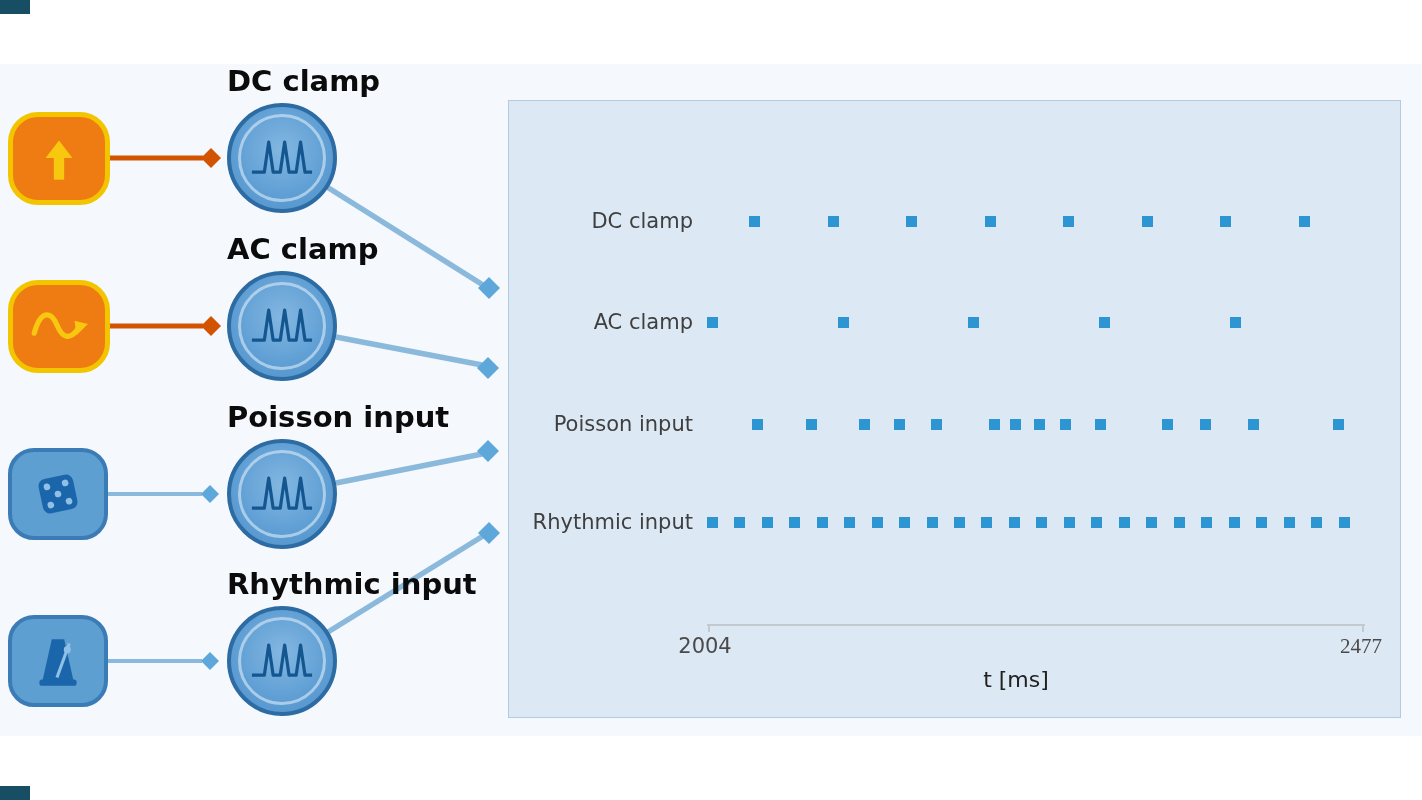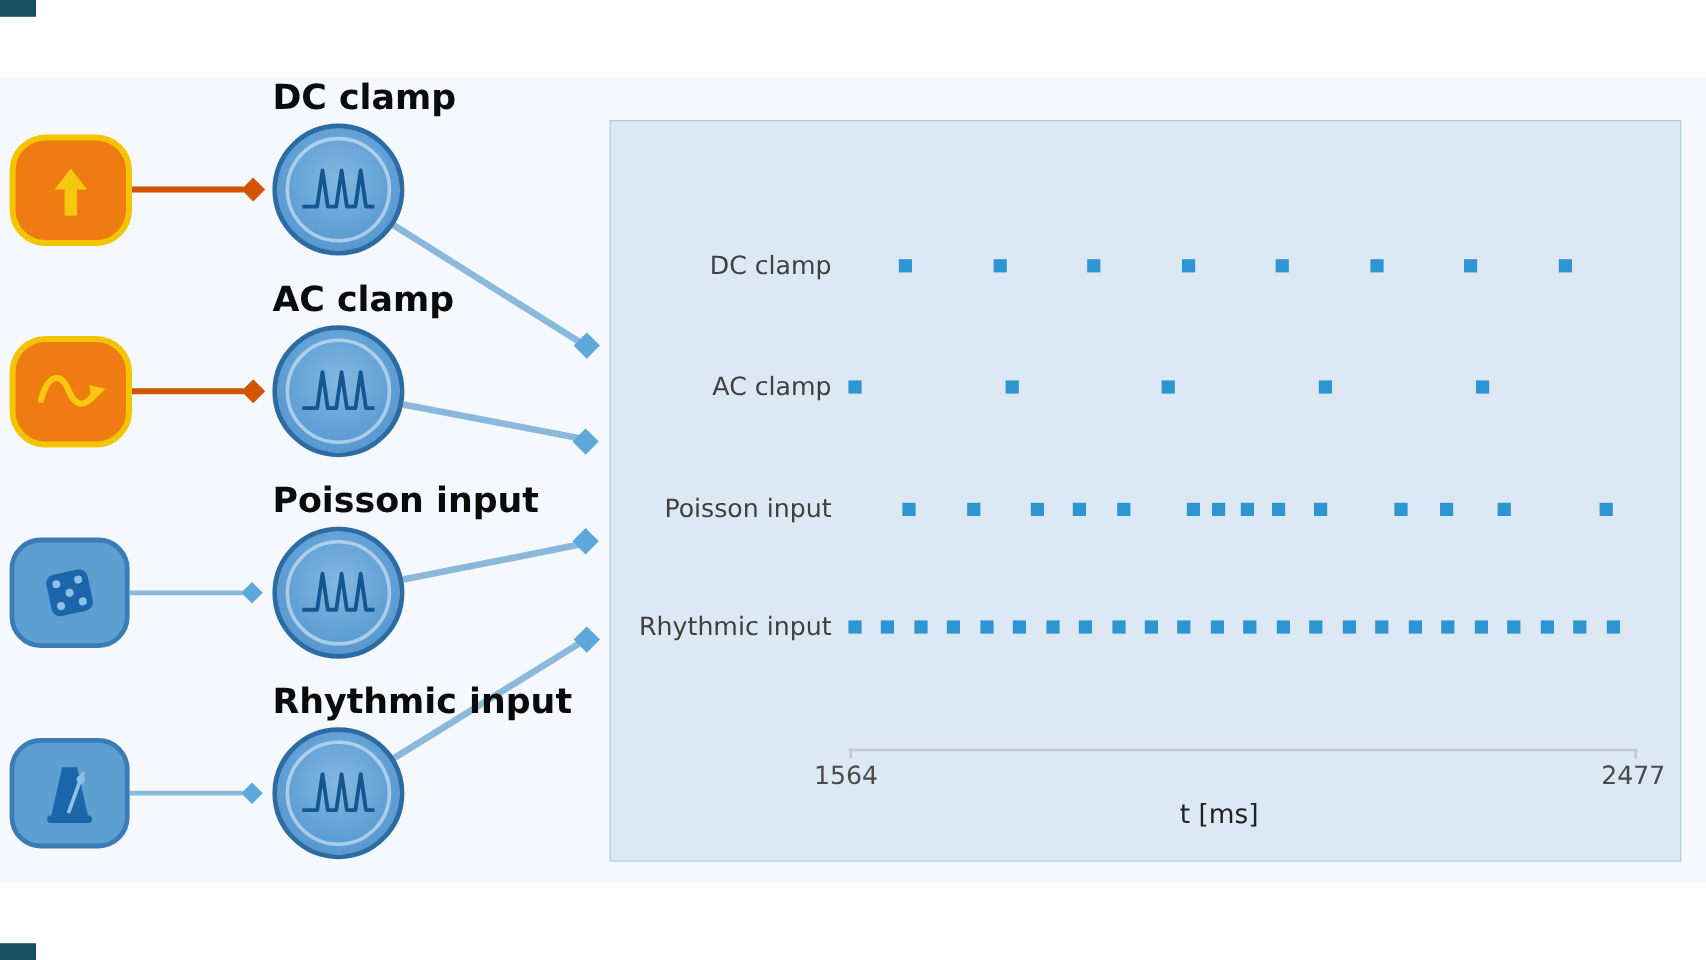--- a/index.html
+++ b/index.html
@@ -102,22 +102,22 @@
     <div class="plot-panel">
       <div class="row-label" style="top:107px;">DC clamp</div>
       <div class="row-label" style="top:208px;">AC clamp</div>
       <div class="row-label" style="top:310px;">Poisson input</div>
       <div class="row-label" style="top:408px;">Rhythmic input</div>
 
       <div class="axis-line" style="left:198px;top:523px;width:658px;"></div>
       <div class="axis-tick" style="left:199px;top:523px;"></div>
       <div class="axis-tick" style="left:853px;top:523px;"></div>
 
-      <div class="tick-label" style="left:196px;top:533px;">1564</div>
-      <div class="tick-label" style="left:852px;top:533px;">2477</div>
+      <div class="tick-label" style="left:196px;top:533px;">2004</div>
+      <div class="tick-label" style="left:852px;top:533px;font-family:Liberation Serif, serif;">2477</div>
       <div class="axis-title" style="left:507px;top:566px;">t [ms]</div>
     <div class="marker" style="left: 240.3px; top: 114.5px; background: rgb(46, 149, 211);"></div>
         <div class="marker" style="left: 318.8px; top: 114.5px; background: rgb(46, 149, 211);"></div>
         <div class="marker" style="left: 397.2px; top: 114.5px; background: rgb(46, 149, 211);"></div>
         <div class="marker" style="left: 475.7px; top: 114.5px; background: rgb(46, 149, 211);"></div>
         <div class="marker" style="left: 554.2px; top: 114.5px; background: rgb(46, 149, 211);"></div>
         <div class="marker" style="left: 632.7px; top: 114.5px; background: rgb(46, 149, 211);"></div>
         <div class="marker" style="left: 711.2px; top: 114.5px; background: rgb(46, 149, 211);"></div>
         <div class="marker" style="left: 789.6px; top: 114.5px; background: rgb(46, 149, 211);"></div>
         <div class="marker" style="left: 197.8px; top: 215.5px; background: rgb(46, 149, 211);"></div>

